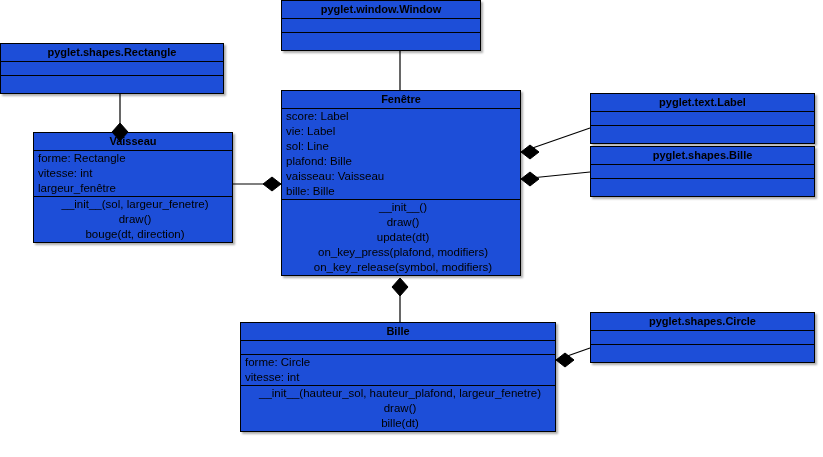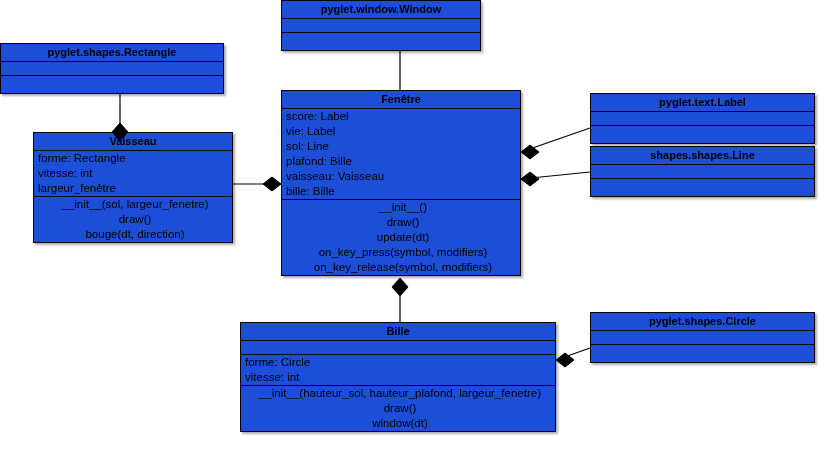--- a/index.html
+++ b/index.html
@@ -155,58 +155,58 @@
       <div class="uml-row">vie: Label</div>
       <div class="uml-row">sol: Line</div>
       <div class="uml-row">plafond: Bille</div>
       <div class="uml-row">vaisseau: Vaisseau</div>
       <div class="uml-row">bille: Bille</div>
     </div>
     <div class="uml-section">
       <div class="uml-row">__init__()</div>
       <div class="uml-row">draw()</div>
       <div class="uml-row">update(dt)</div>
-      <div class="uml-row">on_key_press(symbol, modifiers)</div>
+      <div class="uml-row">on_key_press(plafond, modifiers)</div>
       <div class="uml-row">on_key_release(symbol, modifiers)</div>
     </div>
   </div>
 
   <div class="uml-class" style="left:590px; top:93px; width:225px;">
     <div class="uml-title">pyglet.text.Label</div>
     <div class="uml-section">
       <div class="uml-empty"></div>
     </div>
     <div class="uml-section">
       <div class="uml-empty-tall"></div>
     </div>
   </div>
 
   <div class="uml-class" style="left:590px; top:146px; width:225px;">
-    <div class="uml-title">shapes.shapes.Line</div>
+    <div class="uml-title">pyglet.shapes.Bille</div>
     <div class="uml-section">
       <div class="uml-empty"></div>
     </div>
     <div class="uml-section">
       <div class="uml-empty-tall"></div>
     </div>
   </div>
 
   <div class="uml-class" style="left:240px; top:322px; width:316px;">
     <div class="uml-title">Bille</div>
     <div class="uml-section">
       <div class="uml-empty"></div>
     </div>
     <div class="uml-section">
       <div class="uml-row">forme: Circle</div>
       <div class="uml-row">vitesse: int</div>
     </div>
     <div class="uml-section">
       <div class="uml-row">__init__(hauteur_sol, hauteur_plafond, largeur_fenetre)</div>
       <div class="uml-row">draw()</div>
-      <div class="uml-row">window(dt)</div>
+      <div class="uml-row">bille(dt)</div>
     </div>
   </div>
 
   <div class="uml-class" style="left:590px; top:312px; width:225px;">
     <div class="uml-title">pyglet.shapes.Circle</div>
     <div class="uml-section">
       <div class="uml-empty"></div>
     </div>
     <div class="uml-section">
       <div class="uml-empty-tall"></div>

